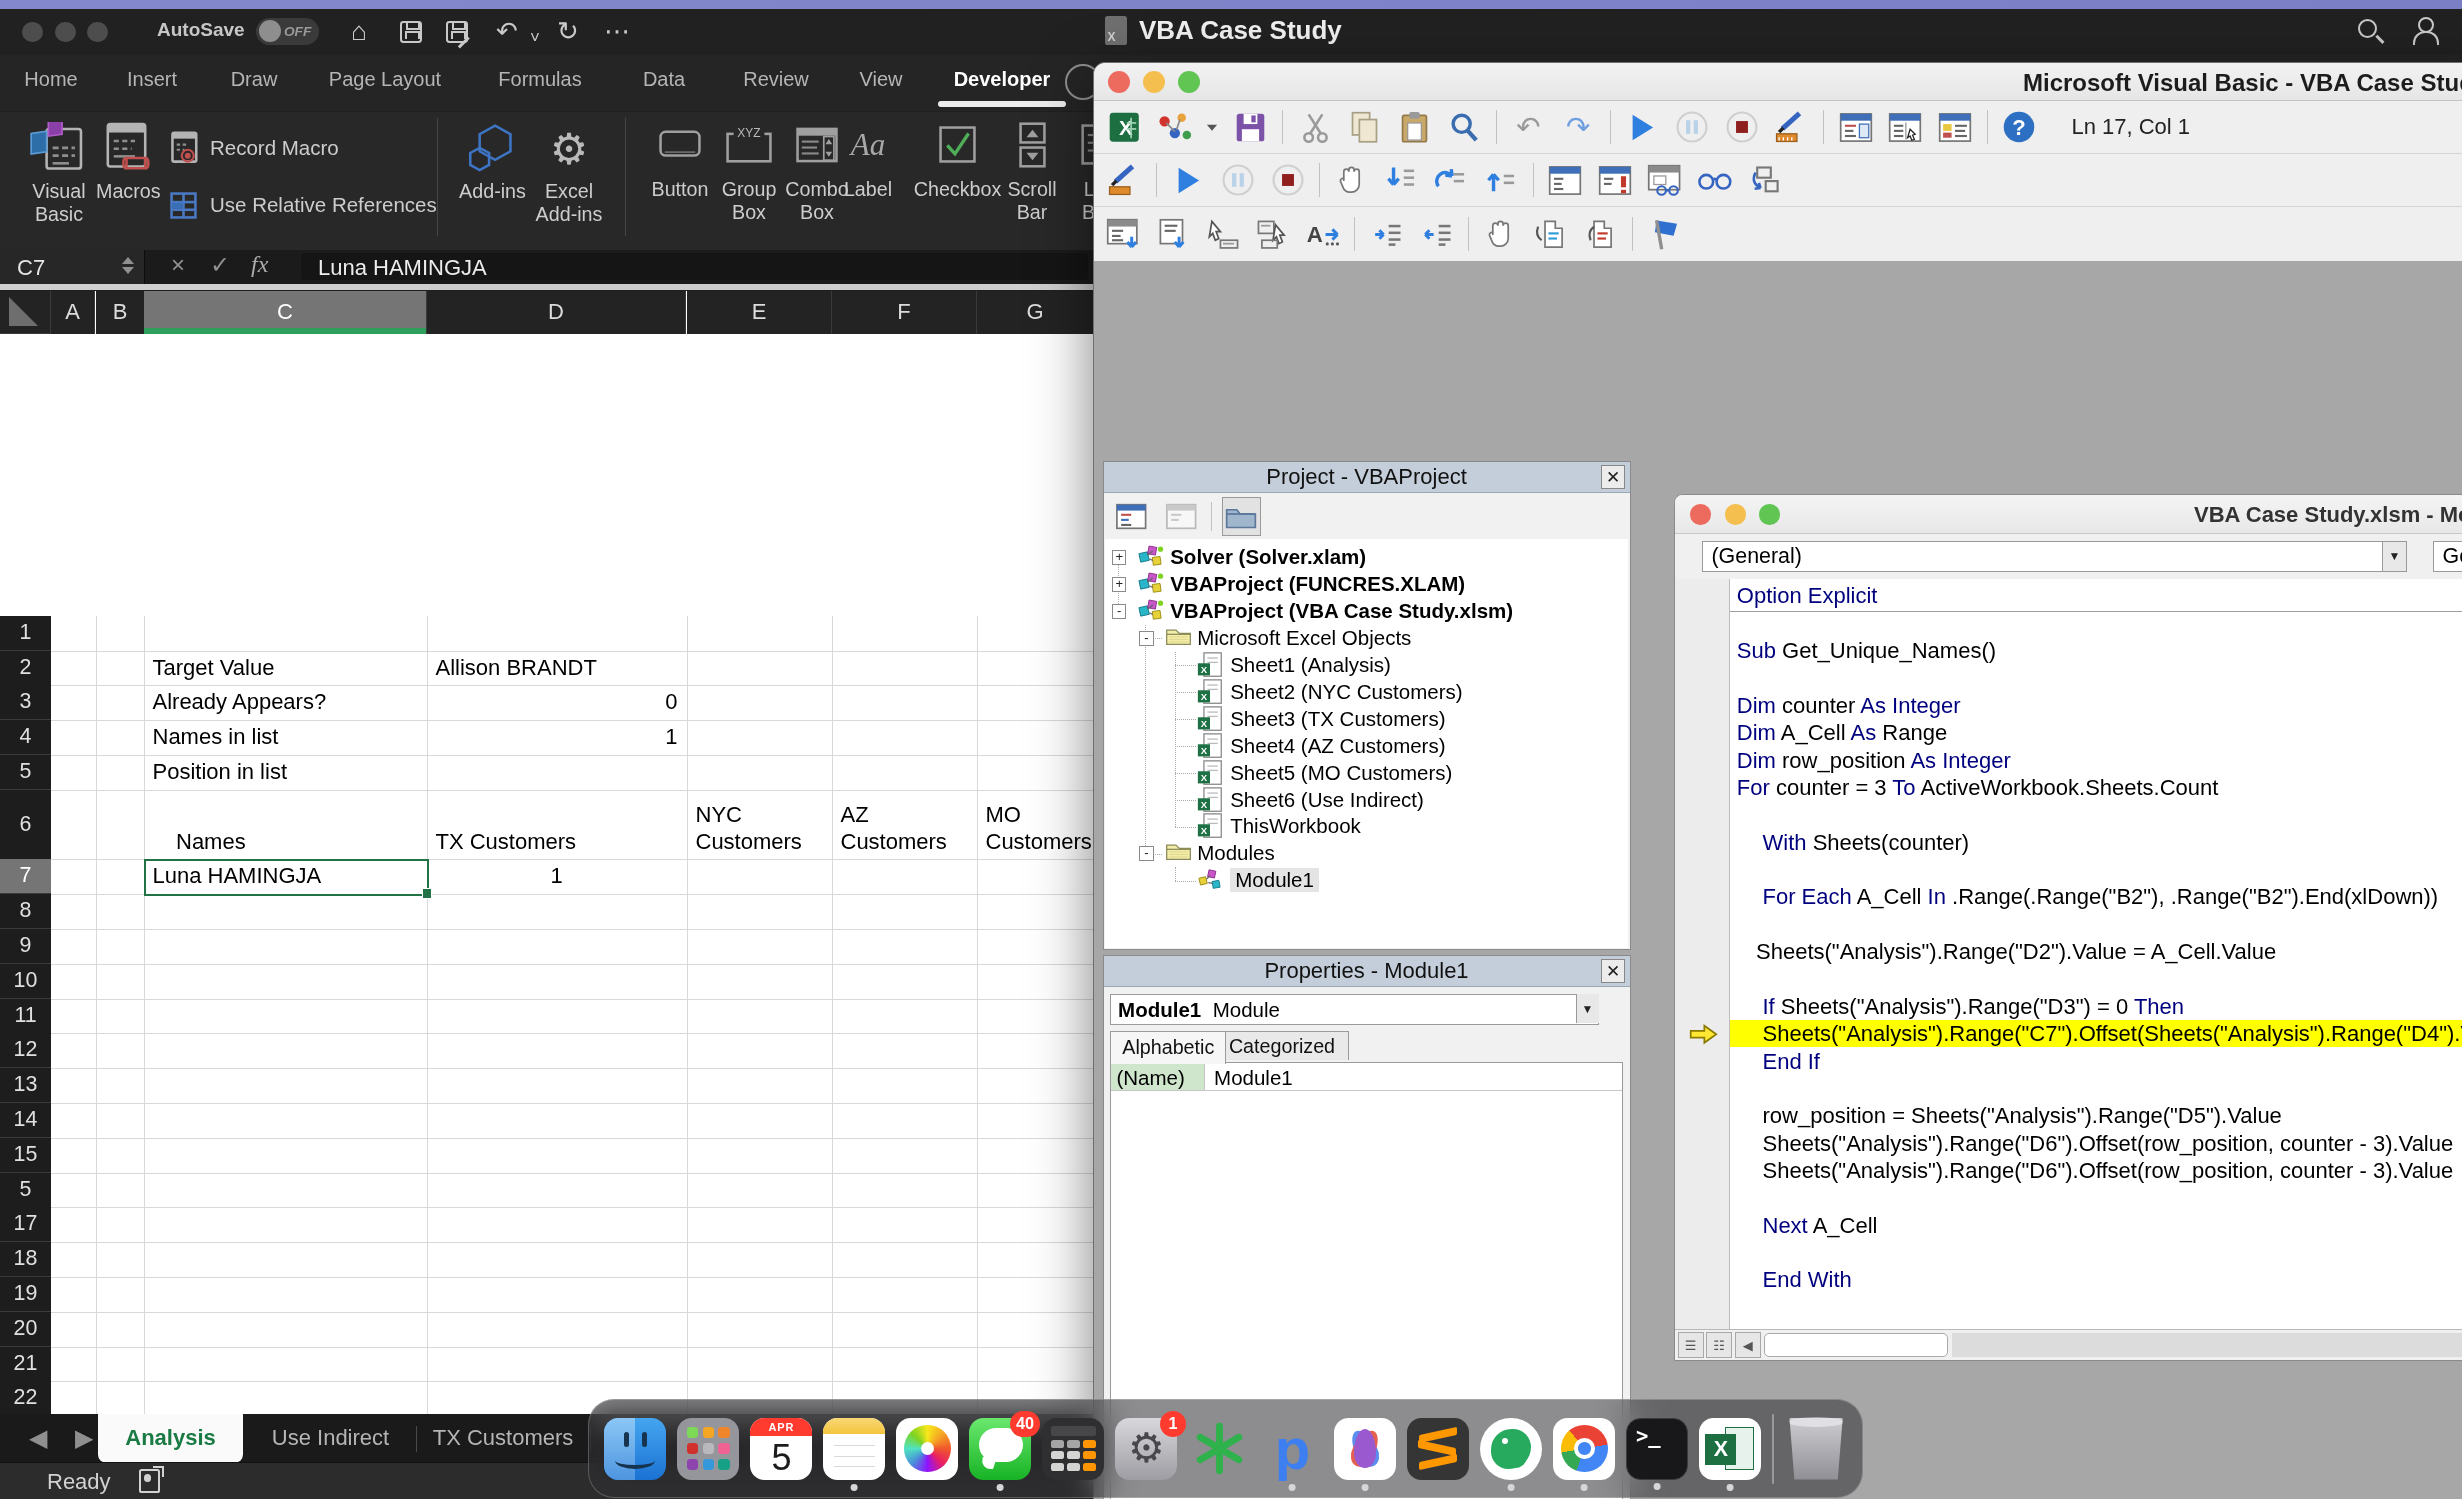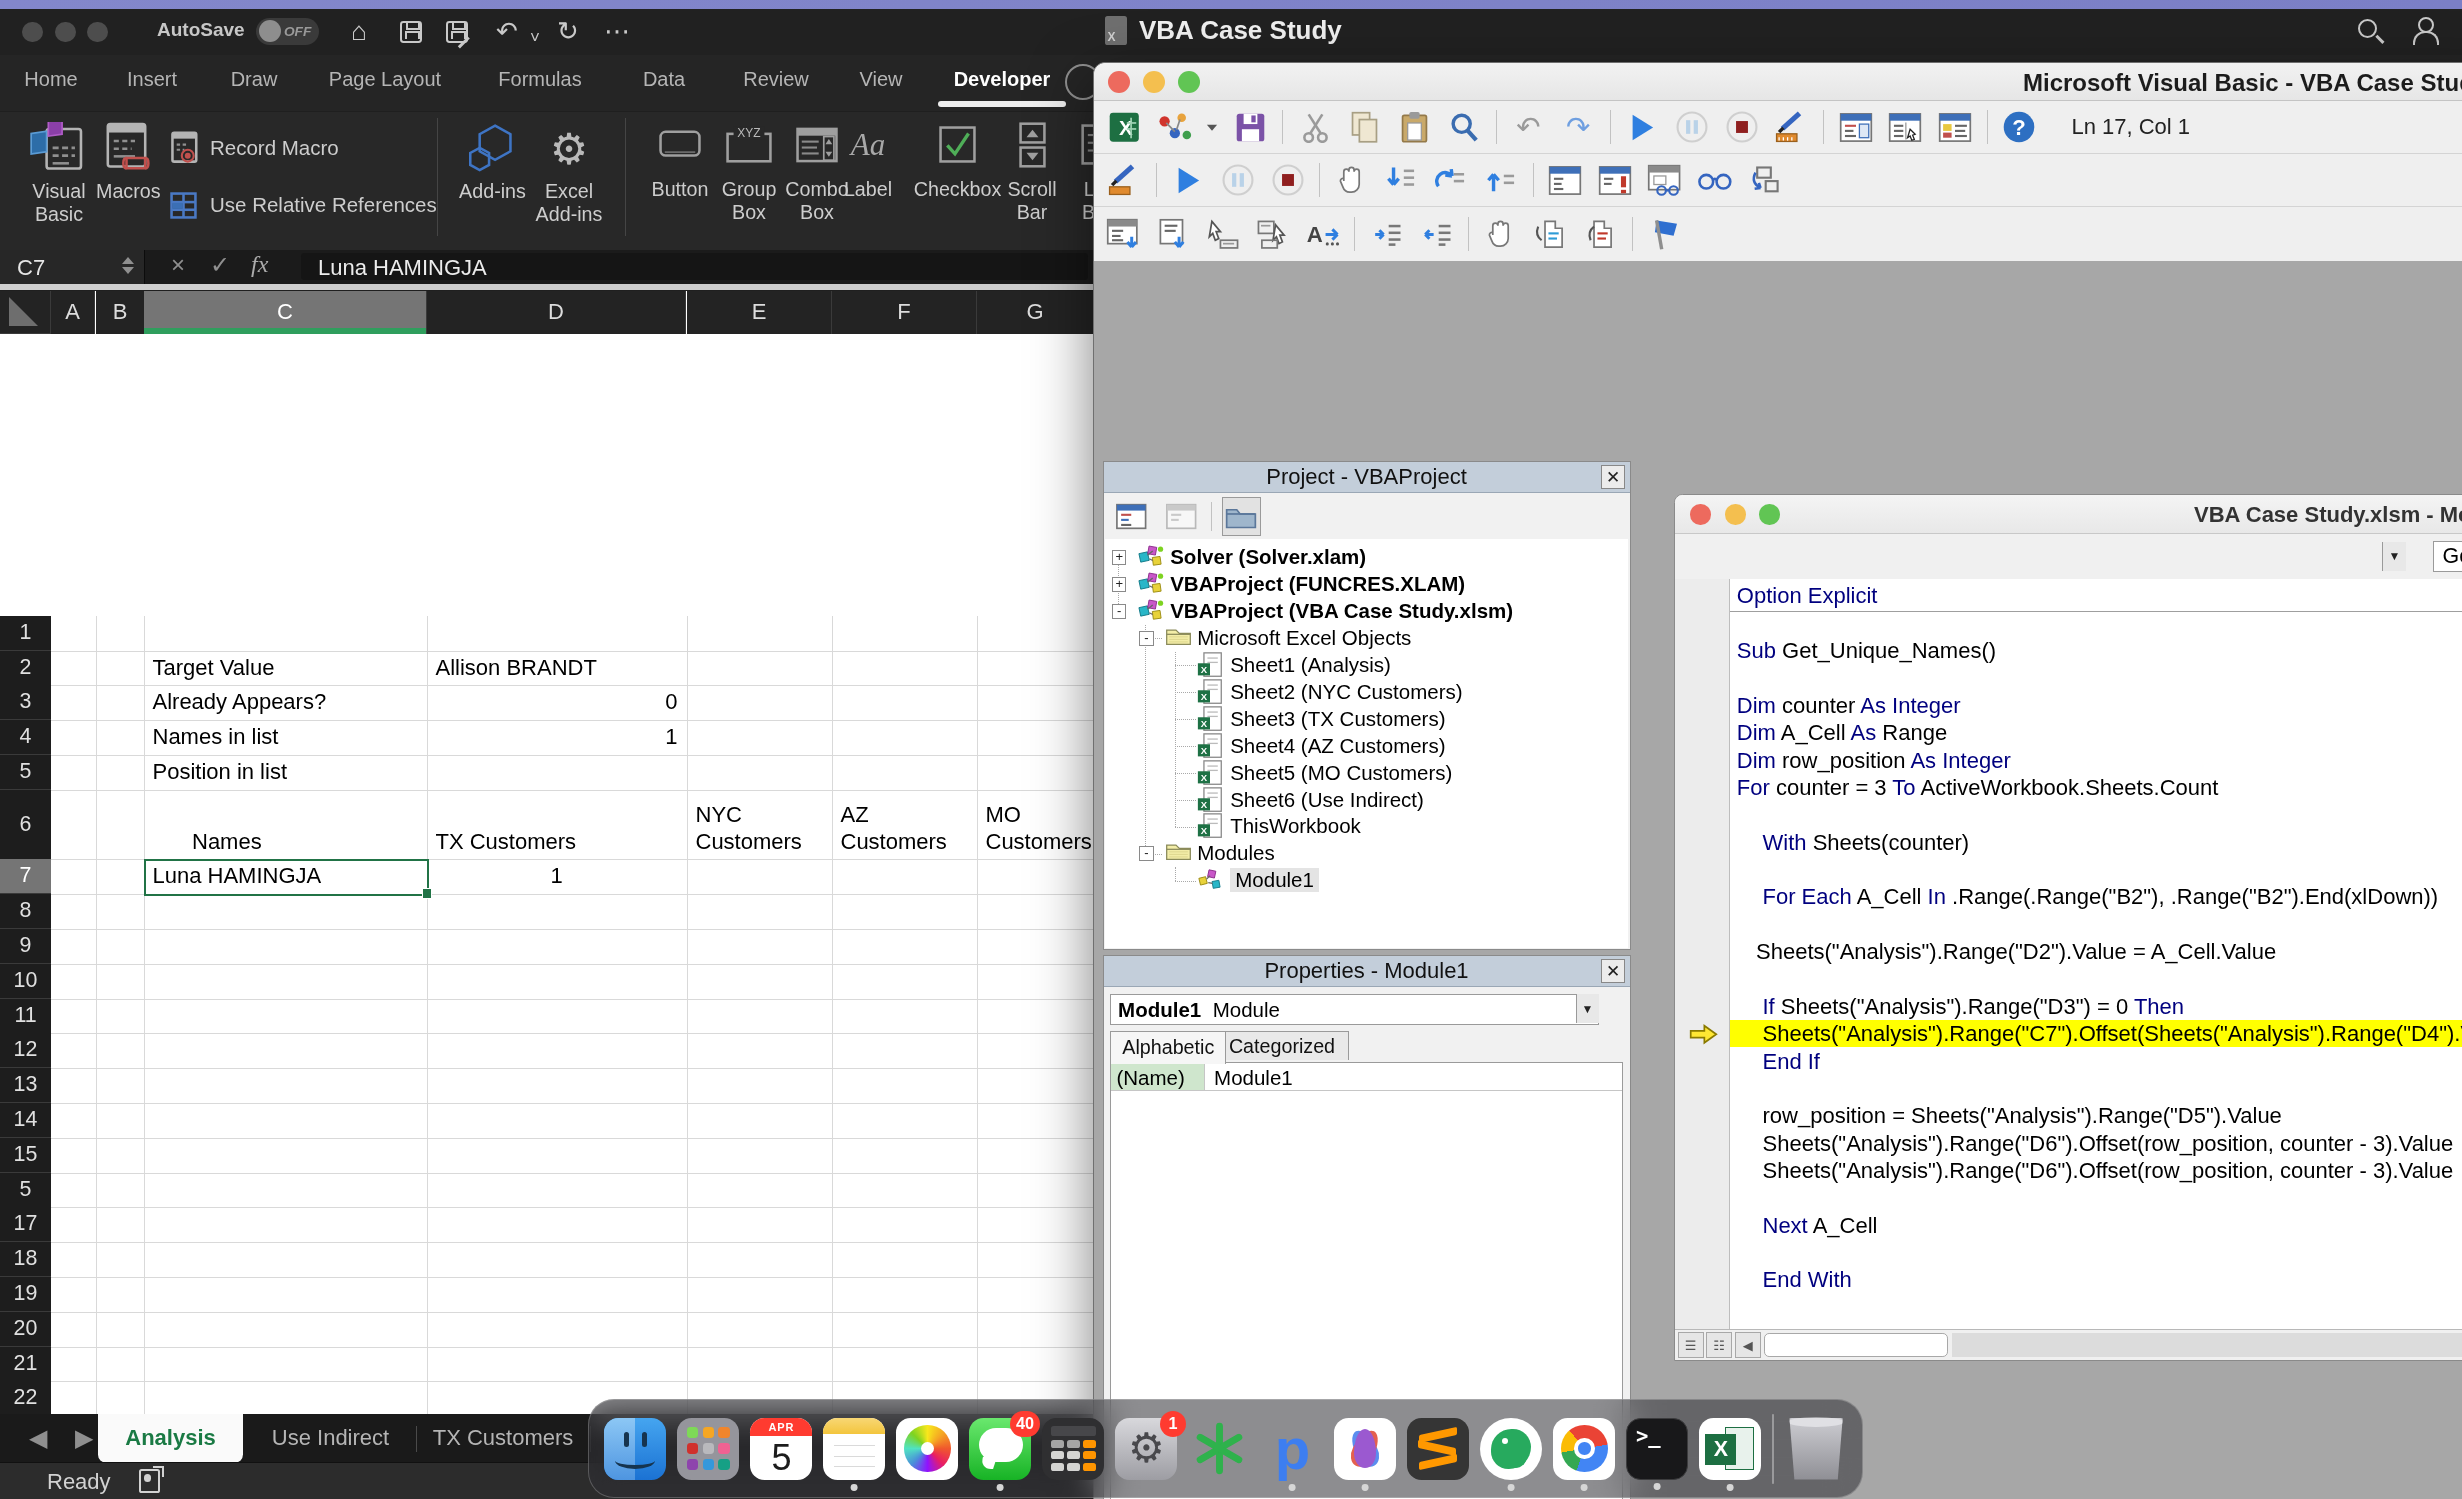--- a/index.html
+++ b/index.html
@@ -543,21 +543,21 @@
           <div class="rowhdr" style="top: 1090px; height: 35px;">22</div>
         </div>
       <div id="cells">
           <div class="cell" style="left: 144px; width: 283px; top: 360px; height: 35px;">Target Value</div>
           <div class="cell" style="left: 427px; width: 259px; top: 360px; height: 35px;">Allison BRANDT</div>
           <div class="cell" style="left: 144px; width: 283px; top: 394px; height: 35px;">Already Appears?</div>
           <div class="cell al-right" style="left: 427px; width: 259px; top: 394px; height: 35px;">0</div>
           <div class="cell" style="left: 144px; width: 283px; top: 429px; height: 35px;">Names in list</div>
           <div class="cell al-right" style="left: 427px; width: 259px; top: 429px; height: 35px;">1</div>
           <div class="cell" style="left: 144px; width: 283px; top: 464px; height: 35px;">Position in list</div>
-          <div class="cell v-bottom" style="left: 144px; width: 283px; top: 499px; height: 70px; padding-left: 48px;">Names</div>
+          <div class="cell v-bottom" style="left: 128px; width: 283px; top: 499px; height: 70px; padding-left: 48px;">Names</div>
           <div class="cell v-bottom" style="left: 427px; width: 259px; top: 499px; height: 70px;">TX Customers</div>
           <div class="cell v-bottom wrap" style="left: 687px; width: 145px; top: 499px; height: 70px;">NYC Customers</div>
           <div class="cell v-bottom wrap" style="left: 832px; width: 145px; top: 499px; height: 70px;">AZ Customers</div>
           <div class="cell v-bottom wrap" style="left: 977px; width: 117px; top: 499px; height: 70px;">MO Customers</div>
           <div class="cell" style="left: 144px; width: 283px; top: 568px; height: 35px;">Luna HAMINGJA</div>
           <div class="cell al-center" style="left: 427px; width: 259px; top: 568px; height: 35px;">1</div>
         </div>
       <div id="sel-box" style="left: 144px; top: 568px; width: 285px; height: 37px;"></div>
     </div>
 
@@ -1100,20 +1100,23 @@
       </div>
 
       <div id="codewin">
         <div id="cw-titlebar">
           <span class="tl red" style="left:15.4px"></span>
           <span class="tl yel" style="left:50px"></span>
           <span class="tl grn" style="left:84px"></span>
           <span id="cw-title">VBA Case Study.xlsm - Module1 (Code)</span>
         </div>
         <div id="cw-combos">
+          <div class="combo" style="left:27px;width:705px">
+            <span>(General)</span>
+          </div>
           <div class="combo-btn" style="left:707px">▼</div>
           <div class="combo" style="left:758px;width:256px">
             <span>Get_Unique_Names</span>
           </div>
         </div>
         <div id="code-area">
           <div id="code-gutter">
               <div id="exec-arrow" style="top: 445px;"><svg width="29" height="20.5" viewBox="0 0 34 24">
                   <path d="M2 8 h16 v-6 l14 10 l-14 10 v-6 h-16 z" fill="#ffe733" stroke="#8a7a00" stroke-width="2"></path>
                 </svg></div>

